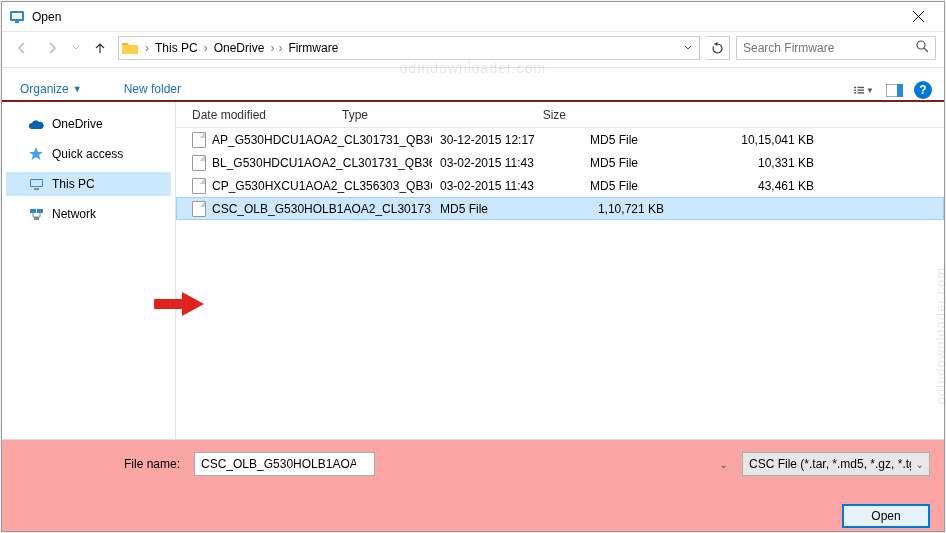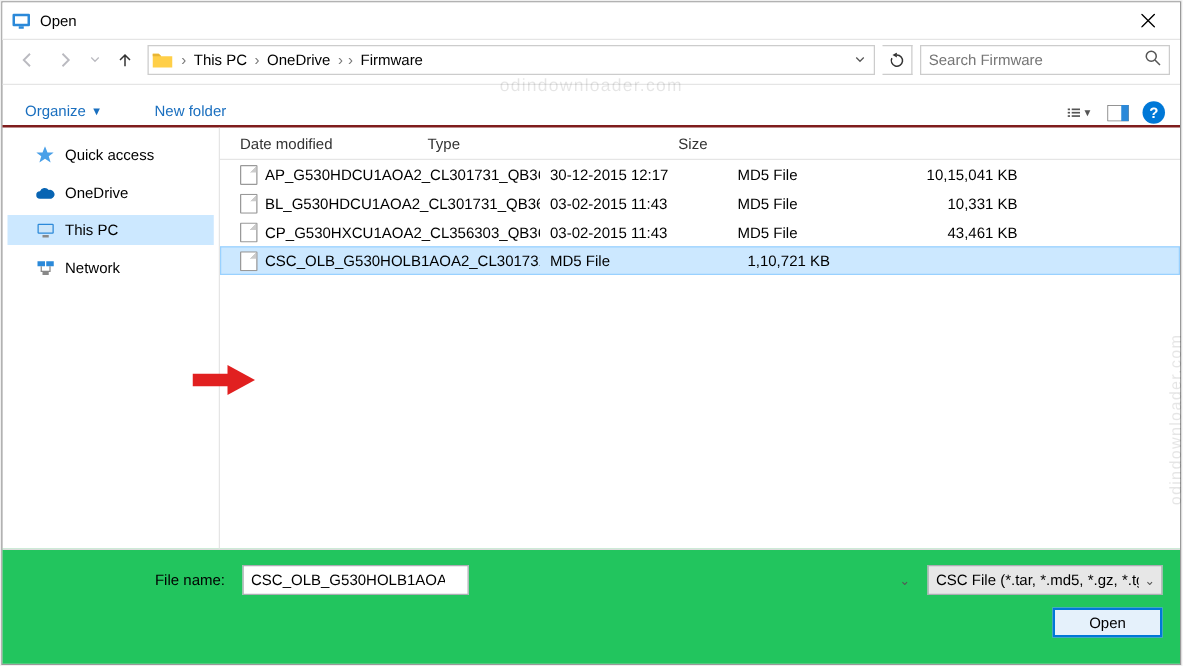--- a/index.html
+++ b/index.html
@@ -57,21 +57,21 @@
     .filerow.selected { background: #cce8ff; border: 1px solid #99d1ff; padding-left: 7px; height:23px; }
     .filerow > div { padding: 0 8px; overflow: hidden; text-overflow: ellipsis; white-space: nowrap; }
     .filerow .col-name { display: flex; align-items: center; gap: 6px; }
     .file-ico { width: 14px; height: 16px; border: 1px solid #999; border-radius: 1px; background: #fff; position: relative; flex: none; }
     .file-ico::after { content: ""; position: absolute; top: 0; right: 0; width: 5px; height: 5px; background: linear-gradient(135deg, transparent 49%, #ccc 50%); }
 
     
     .red-arrow { position: absolute; left: 152px; top: 190px; pointer-events: none; }
 
     
-    .bottom { height: 92px; background: #22c55e; border-top: 1px solid #dcdcdc; padding: 12px 14px; display: flex; flex-direction: column; gap: 10px; }
+    .bottom { height: 92px; background: #fca5a5; border-top: 1px solid #dcdcdc; padding: 12px 14px; display: flex; flex-direction: column; gap: 28px; }
     .filerow-bottom { display: flex; align-items: center; gap: 8px; }
     .filerow-bottom label { width: 170px; text-align: right; color: #000; padding-right: 6px; }
     .fn-input { flex: 1; height: 24px; border: 1px solid #abadb3; padding: 0 18px 0 6px; background: #fff; outline: none; color: #000; }
     .fn-wrap { flex: 1; position: relative; }
     .fn-wrap .dd-caret { position: absolute; right: 6px; top: 7px; font-size: 10px; color: #555; }
     .filter-select { width: 188px; height: 24px; border: 1px solid #abadb3; background: #e7e7e7; padding: 0 18px 0 6px; color: #000; position: relative; }
     .filter-wrap { width: 188px; position: relative; }
     .filter-wrap .dd-caret { position: absolute; right: 6px; top: 7px; font-size: 10px; color: #555; }
     .btn-row { display: flex; justify-content: flex-end; gap: 8px; }
     .btn { min-width: 88px; height: 24px; border: 1px solid #adadad; background: #e1e1e1; color: #000; cursor: pointer; }
@@ -188,33 +188,33 @@
       </span>
       <span class="help-ico">?</span>
     </div>
   </div>
 
   <div class="mainarea">
 
     <div class="navpane">
       <div class="nav-item">
         <span class="nav-ico">
+            <svg width="16" height="12" viewBox="0 0 16 12">
+              <path d="M4 11 A3 3 0 0 1 4 5 A4 4 0 0 1 11 4 A3 3 0 0 1 13 11 Z" fill="#0864b3"></path>
+            </svg>
+          </span>
+        <span>OneDrive</span>
+      </div>
+      <div class="nav-item">
+        <span class="nav-ico">
             <svg width="14" height="14" viewBox="0 0 14 14">
               <path d="M7 0 L9 5 L14 5 L10 8 L11.5 13 L7 10 L2.5 13 L4 8 L0 5 L5 5 Z" fill="#4aa0e8"></path>
             </svg>
           </span>
         <span>Quick access</span>
-      </div>
-      <div class="nav-item">
-        <span class="nav-ico">
-            <svg width="16" height="12" viewBox="0 0 16 12">
-              <path d="M4 11 A3 3 0 0 1 4 5 A4 4 0 0 1 11 4 A3 3 0 0 1 13 11 Z" fill="#0864b3"></path>
-            </svg>
-          </span>
-        <span>OneDrive</span>
       </div>
       <div class="nav-item selected">
         <span class="nav-ico">
             <svg width="15" height="13" viewBox="0 0 15 13">
               <rect x="1" y="1" width="13" height="8" fill="#2b89d9" rx="1"></rect>
               <rect x="2" y="2" width="11" height="6" fill="#cde6f9"></rect>
               <rect x="5" y="10" width="5" height="2" fill="#888"></rect>
             </svg>
           </span>
         <span>This PC</span>

